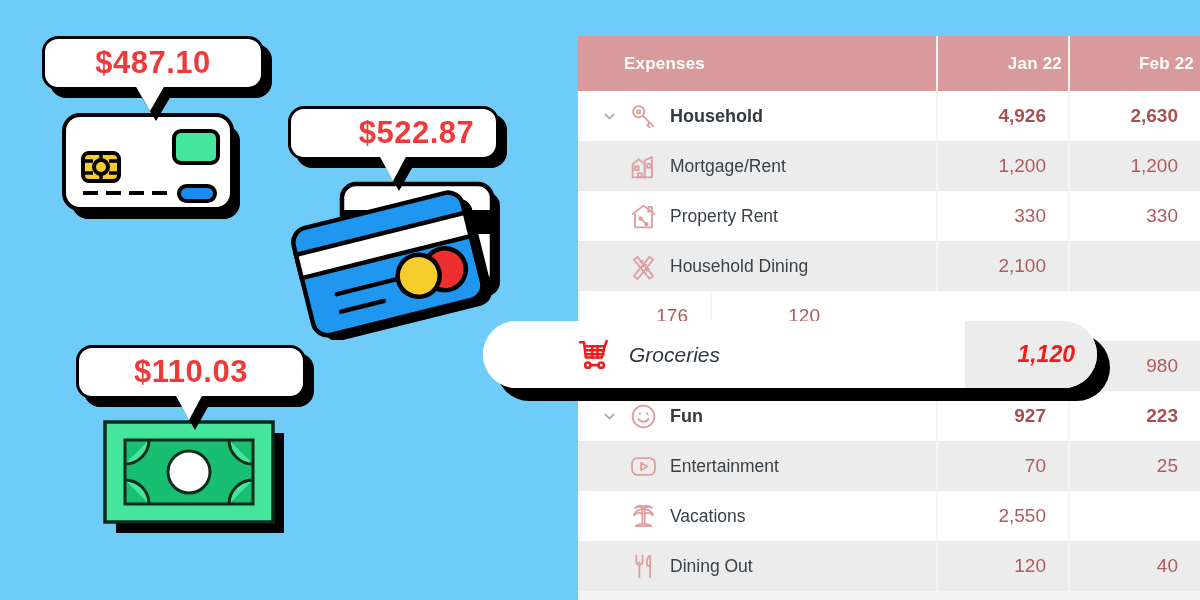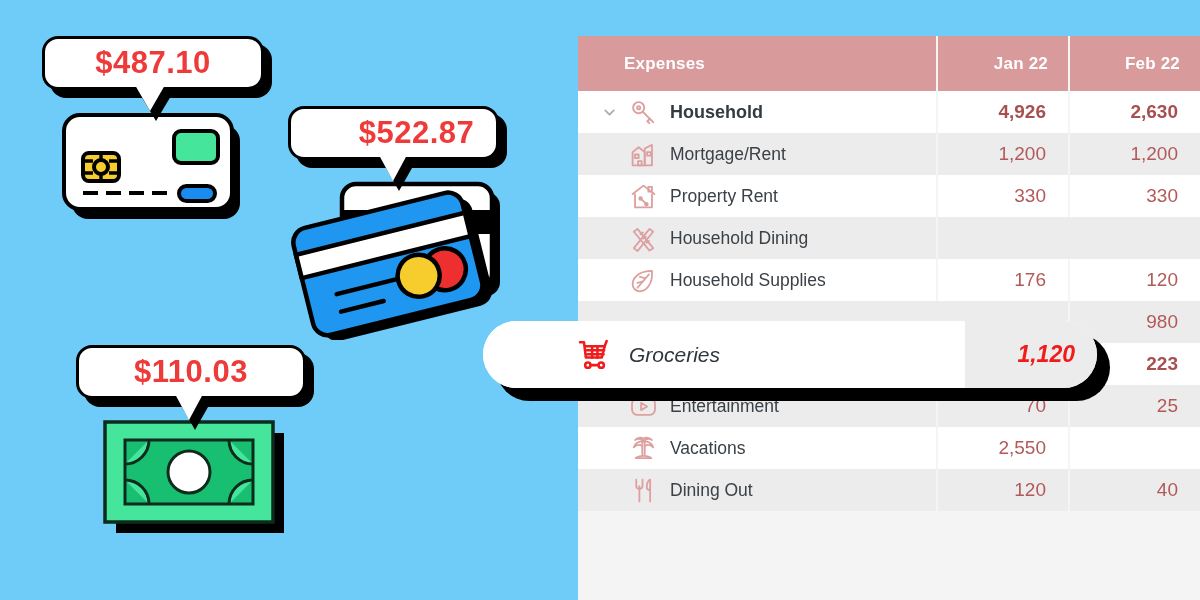--- a/index.html
+++ b/index.html
@@ -29,26 +29,26 @@
     background: #d89a9a;
   }
   .th {
     display: flex; align-items: center;
     color: #ffffff;
     font-size: 17px;
     font-weight: bold;
     letter-spacing: .2px;
   }
   .th-label { flex: 0 0 358px; padding-left: 46px; }
-  .th-num   { flex: 0 0 132px; justify-content: flex-end; padding-right: 20px;
+  .th-num   { flex: 0 0 132px; justify-content: flex-end; padding-right: 6px;
               border-left: 2px solid #f4f4f4; }
 
   .trow {
     display: flex;
-    height: 42px;
+    height: 50px;
     background: #f4f4f4;
   }
   .trow.white { background: #ffffff; }
   .trow.whitealt { background: #ececec; }
 
   .cell-label {
     flex: 0 0 358px;
     display: flex; align-items: center;
     padding-left: 18px;
     min-width: 0;
@@ -336,36 +336,25 @@
         <span class="chev spacer"></span>
         <span class="row-icon">
           <svg viewBox="0 0 24 24" fill="none" stroke="currentColor" stroke-width="1.5" stroke-linecap="round" stroke-linejoin="round">
             <path d="M4 20 L17 4 l3 2.4 -13 16z"></path>
             <path d="M20 20 L7 4 4 6.4 17 22z"></path>
             <path d="M9.5 8.5 l2 -1.5 M12 12 l2 -1.5 M14.5 15.5 l2 -1.5"></path>
           </svg>
         </span>
         <span class="row-text">Household Dining</span>
       </div>
+      <div class="cell-num">2,100</div>
       <div class="cell-num"></div>
     </div>
 
     <div class="trow white">
-      <div class="cell-label">
-        <span class="chev spacer"></span>
-        <span class="row-icon">
-          <svg viewBox="0 0 24 24" fill="none" stroke="currentColor" stroke-width="1.5" stroke-linecap="round" stroke-linejoin="round">
-            <path d="M19 4 C8 4 3 10 3 15 a6 6 0 0 0 6 6 c5 0 11 -6 10 -17z"></path>
-            <path d="M16.5 7 L7 18"></path>
-              <path d="M13 10 l-4 -1"></path>
-              <path d="M11 13 l-4 1"></path>
-          </svg>
-        </span>
-        <span class="row-text">Household Supplies</span>
-      </div>
       <div class="cell-num">176</div>
       <div class="cell-num">120</div>
     </div>
 
     <div class="trow whitealt">
       <div class="cell-label">
         <span class="chev spacer"></span>
         <span class="row-icon"></span>
         <span class="row-text" style="visibility:hidden">Groceries</span>
       </div>

